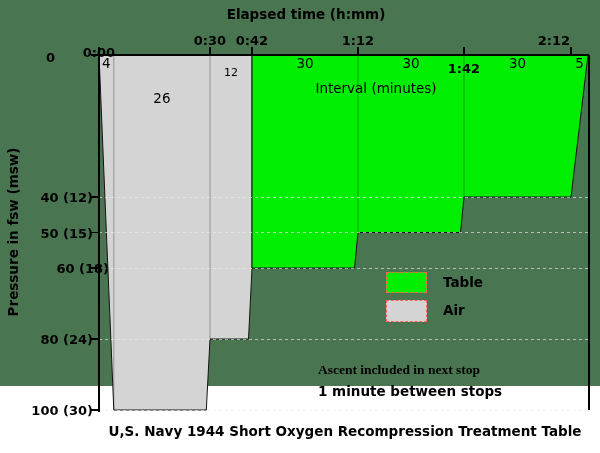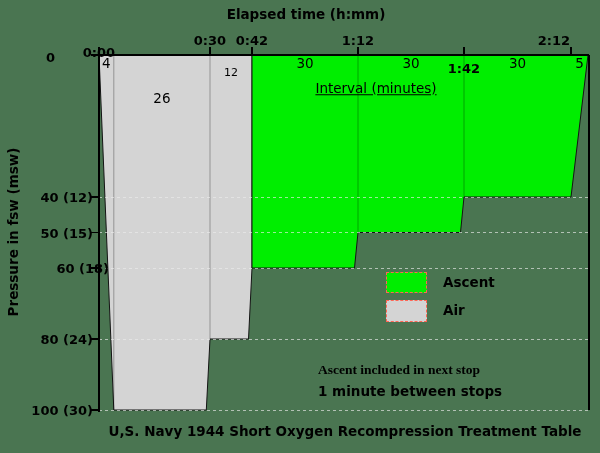--- a/index.html
+++ b/index.html
@@ -1,26 +1,26 @@
 <!DOCTYPE html>
 <html><head>
 <meta charset="utf-8">
 <style>
   html,body{margin:0;padding:0;}
   body{width:600px;height:453px;overflow:hidden;font-family:"DejaVu Sans","Liberation Sans",sans-serif;}
-  #figure{position:relative;width:600px;height:453px;}
+  #figure{position:relative;width:600px;height:386px;}
   #plot-svg{position:absolute;left:0;top:0;}
   .lbl{position:absolute;color:#000;font-size:13px;line-height:1;white-space:nowrap;}
   .bold{font-weight:bold;}
   .ctr{transform:translate(-50%,-50%);}
   .vctr{transform:translate(0,-50%);}
   .rctr{transform:translate(-100%,-50%);}
   #x-axis-title{left:306px;top:15px;font-size:13.5px;}
   #y-axis-title{left:14px;top:232px;font-size:13.5px;transform:translate(-50%,-50%) rotate(-90deg);}
-  #interval-axis-label{left:376px;top:89px;font-size:13.5px;font-weight:normal;text-decoration:underline;}
+  #interval-axis-label{left:376px;top:89px;font-size:13.5px;font-weight:normal;}
   #caption{left:345px;top:432px;font-size:13.5px;}
   #note-1{left:318px;top:352px;font-size:13.5px;margin-top:40px;}
   #note-2{left:318px;top:370px;font-size:13.5px;font-family:Liberation Serif, serif;}
   .legend-swatch{position:absolute;width:41px;height:21px;border:1px dashed #ff6655;box-sizing:border-box;}
   #legend-swatch-oxygen{left:386px;top:272px;}
   #legend-swatch-air{left:386px;top:300px;height:22px;}
   #legend-label-oxygen{left:443px;top:283px;font-size:13.5px;}
   #legend-label-air{left:443px;top:311px;font-size:13.5px;}
 </style>
 </head>
@@ -56,21 +56,21 @@
       <line x1="91" y1="410" x2="99" y2="410" stroke="#000" stroke-width="1.3" shape-rendering="crispEdges"></line>
     </svg>
 
   <div class="lbl bold ctr" id="x-axis-title">Elapsed time (h:mm)</div>
 
   <div class="lbl bold" id="y-axis-title">Pressure in fsw (msw)</div>
 
   <div class="lbl ctr" id="interval-axis-label">Interval (minutes)</div>
 
   <div class="legend-swatch" id="legend-swatch-oxygen" style="background: rgb(0, 238, 0);"></div>
-  <div class="lbl bold vctr" id="legend-label-oxygen">Ascent</div>
+  <div class="lbl bold vctr" id="legend-label-oxygen">Table</div>
 
   <div class="legend-swatch" id="legend-swatch-air" style="background: rgb(212, 212, 212);"></div>
   <div class="lbl bold vctr" id="legend-label-air">Air</div>
 
   <div class="lbl bold vctr" id="note-1">1 minute between stops</div>
   <div class="lbl bold vctr" id="note-2">Ascent included in next stop</div>
 
   <div class="lbl bold ctr" id="caption">U,S. Navy 1944 Short Oxygen Recompression Treatment Table</div>
 <div class="lbl bold ctr" style="left: 99px; top: 52px; text-align: center;">0:00</div>
     <div class="lbl bold ctr" style="left: 210px; top: 40px;">0:30</div>

